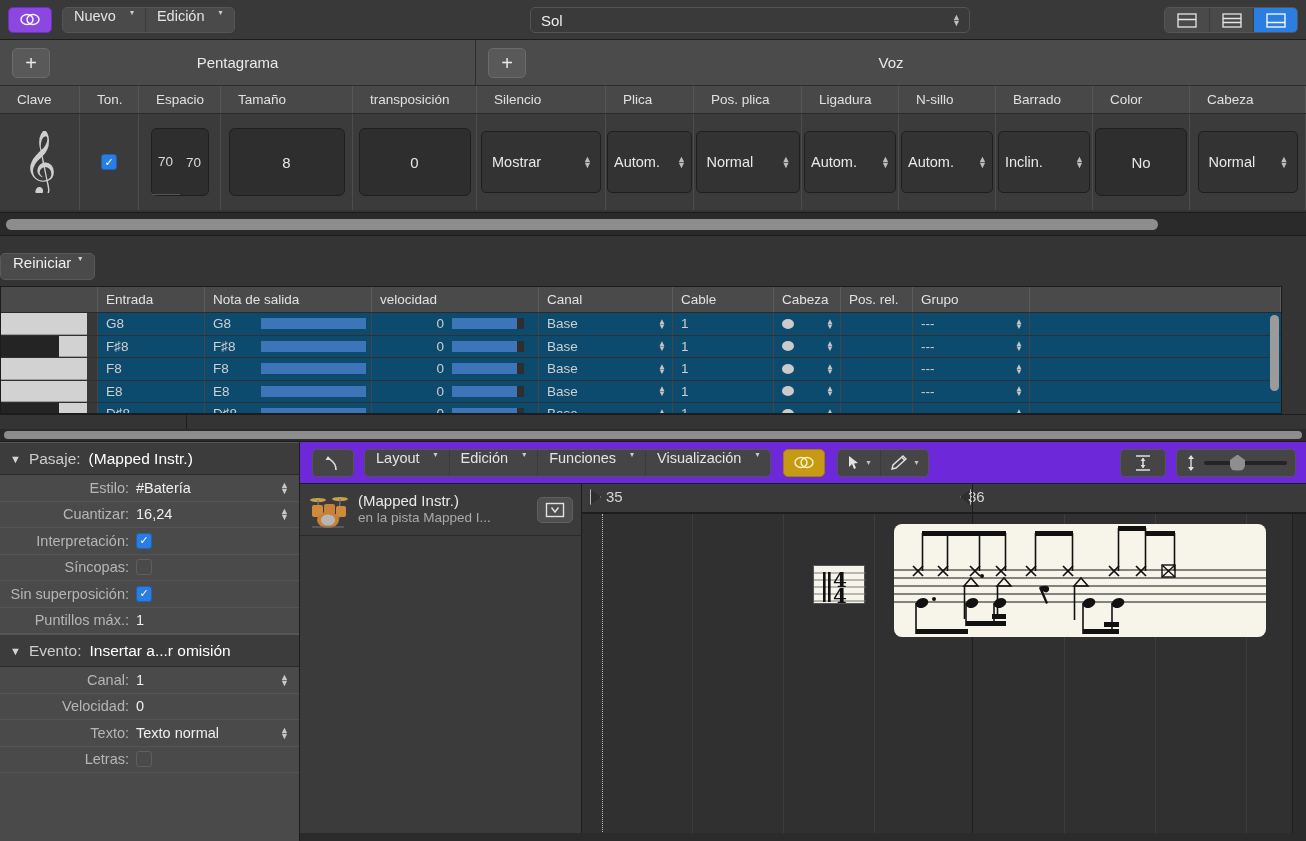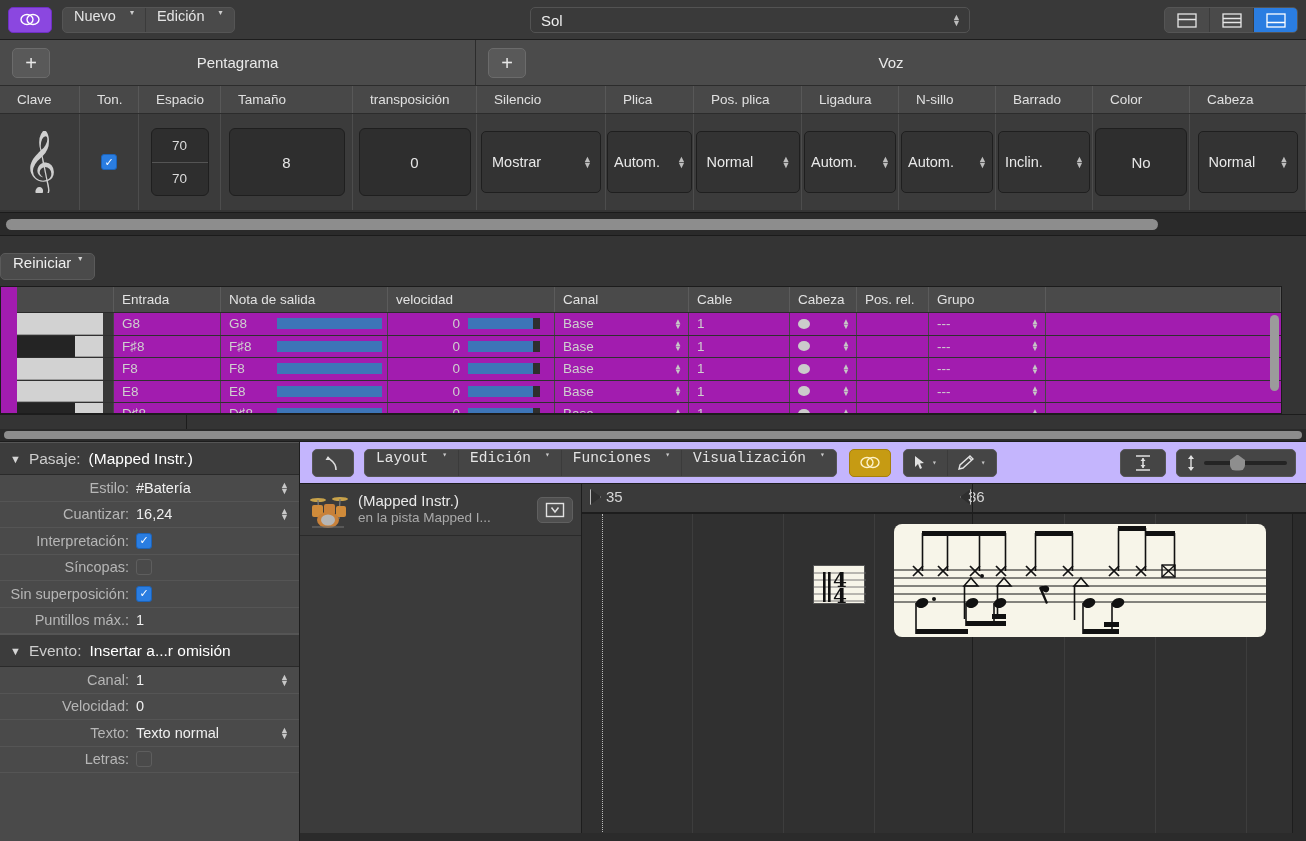--- a/index.html
+++ b/index.html
@@ -100,21 +100,21 @@
     height: 100%; display: flex; align-items: center; justify-content: center;
     border-right: 1px solid #4d4d4d; position: relative;
   }
   .field {
     background: #2e2e2e; border-radius: 6px; border: 1px solid #1f1f1f;
     height: 68px; display: flex; align-items: center; justify-content: center;
     font-size: 15px; color: #e6e6e6;
   }
   .split {
     background: #2e2e2e; border-radius: 6px; border: 1px solid #1f1f1f;
-    width: 58px; height: 68px; display: flex; flex-direction: column;
+    width: 58px; height: 68px; display: flex; flex-direction: row;
   }
   .split > div {
     flex: 1; display: flex; align-items: center; justify-content: center;
     font-size: 13.5px; color: #dcdcdc;
   }
   .split > div:first-child { border-bottom: 1px solid #545454; }
   .popup {
     background: #333; border-radius: 5px; border: 1px solid #1f1f1f;
     height: 62px; display: flex; align-items: center;
     padding: 0 8px 0 10px; font-size: 14.5px; color: #e9e9e9;
@@ -145,21 +145,21 @@
   .reset-btn {
     height: 27px; padding: 0 12px;
     background: #4a4a4a; border: 1px solid #5a5a5a; border-radius: 5px;
     display: flex; gap: 7px;
     font-size: 15px; color: #eee;
   }
 
   
   .map-wrap {
     position: absolute; left: 0; top: 286px; width: 1282px; height: 128px;
-    border: 1px solid #1c1c1c; background: #a21caf; overflow: hidden; padding-left: 16px;
+    border: 1px solid #1c1c1c; background: #0c4a6e; overflow: hidden;
   }
   .map-head { display: flex; height: 26px; background: #4a4a4a; border-bottom: 1px solid #2a2a2a; }
   .mh {
     display: flex; align-items: center; padding-left: 8px;
     font-size: 13.5px; color: #e2e2e2; height: 100%;
     border-right: 1px solid #5b5b5b;
   }
   .map-row { display: flex; height: 22.5px; border-bottom: 1px solid #303030; align-items: stretch; }
   .mc { display: flex; align-items: center; font-size: 13.5px; color: #cfcfcf;
         border-right: 1px solid #464646; padding-left: 8px; }
@@ -219,22 +219,22 @@
     color: #fff; font-size: 11px; line-height: 1;
   }
   .chk2.off { background: #4a4a4a; border-color: #5e5e5e; color: transparent; }
 
   
   .score-area {
     position: absolute; left: 300px; top: 441px; width: 1006px; height: 400px;
     background: #2f2f2f; border-top: 1px solid #1d1d1d;
   }
   .score-toolbar {
-    height: 42px; background: #c4b5fd; display: flex; align-items: center;
-    border-bottom: 1px solid #1d1d1d; padding-left: 12px; gap: 0; font-family: Liberation Mono, monospace;
+    height: 42px; background: #6d28d9; display: flex; align-items: center;
+    border-bottom: 1px solid #1d1d1d; padding-left: 12px; gap: 0;
   }
   .tb-btn {
     width: 42px; height: 28px; background: #454545; border: 1px solid #555;
     border-radius: 5px; display: flex; align-items: center; justify-content: center;
   }
   .tb-menus {
     display: flex; margin-left: 10px; height: 28px;
     background: #454545; border: 1px solid #555; border-radius: 5px; overflow: hidden;
   }
   .tb-menus .menu-item { font-size: 14.5px; }

